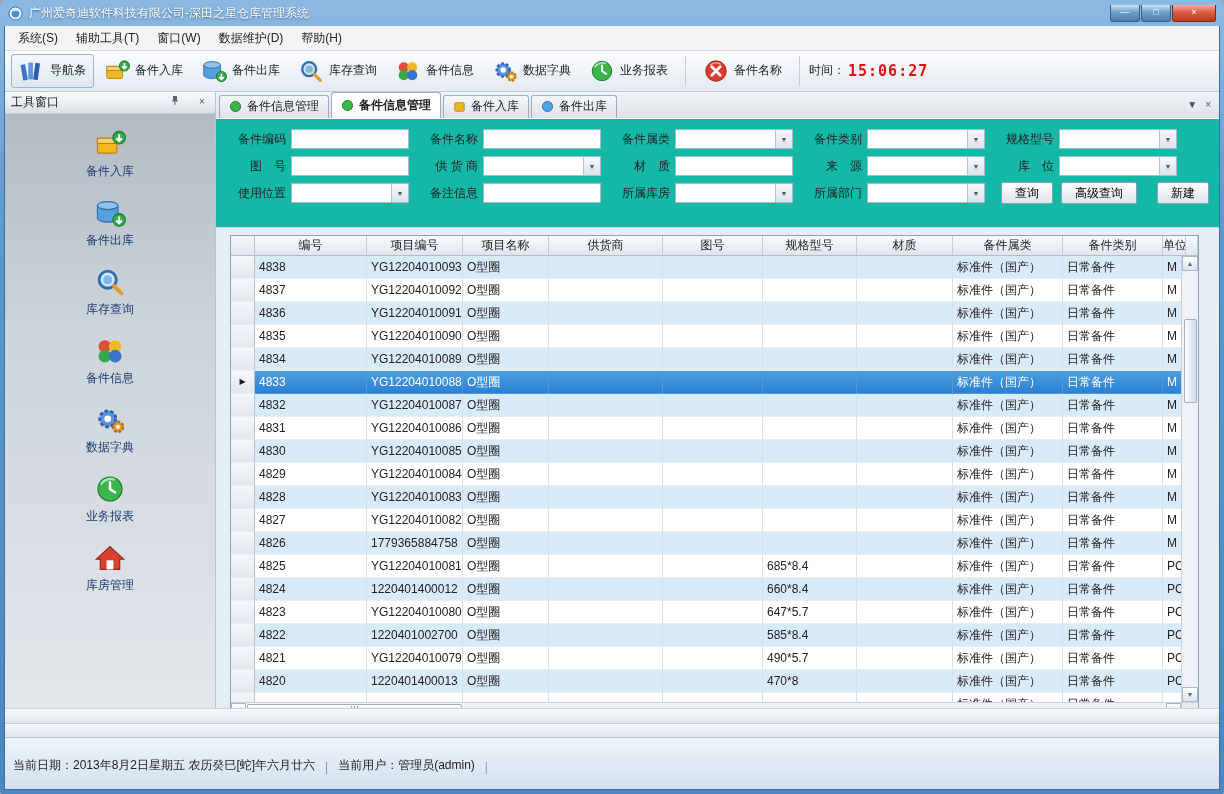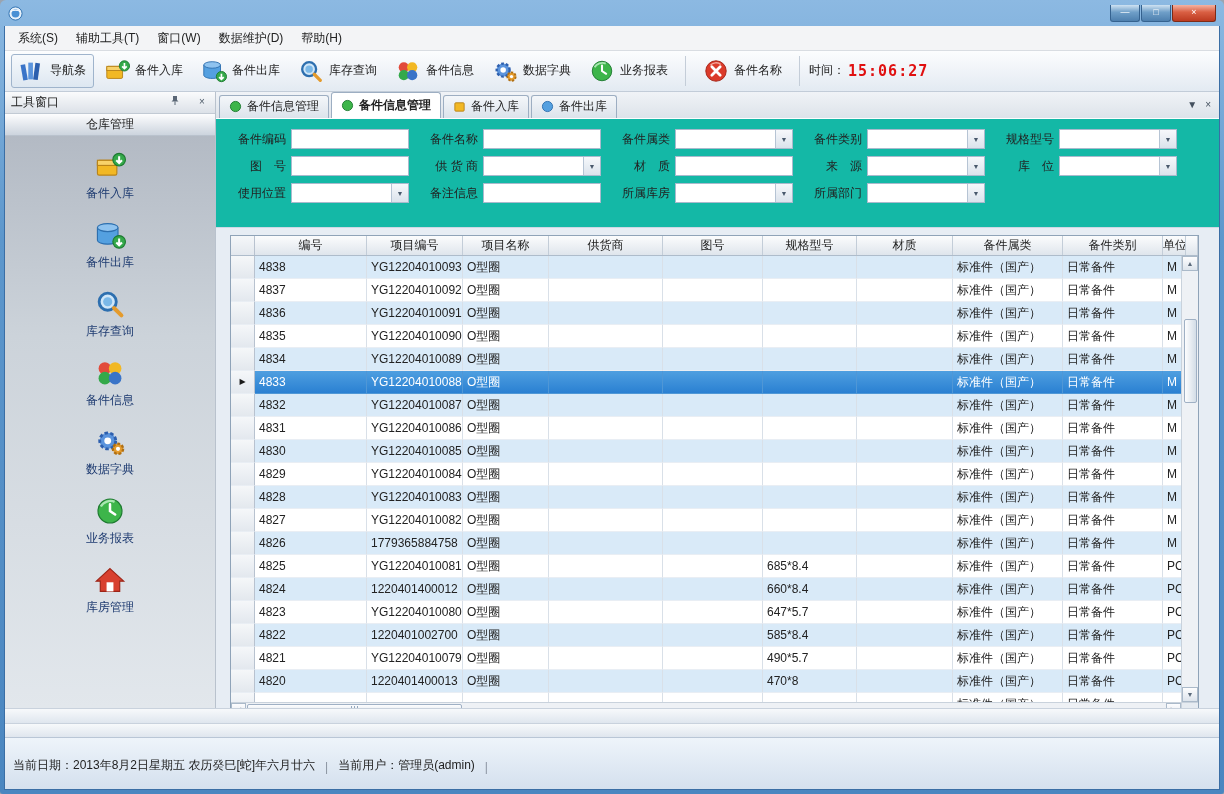--- a/index.html
+++ b/index.html
@@ -89,20 +89,21 @@
 <body>
 
 <div class="window">
 
   <div class="titlebar">
     <svg width="15" height="15" viewBox="0 0 16 16">
         <circle cx="8" cy="8" r="7" fill="#e8f2fb" stroke="#2d6faf"></circle>
         <circle cx="8" cy="8" r="4.2" fill="#4a90d4"></circle>
         <path d="M3 6c2-2 8-2 10 0" stroke="#fff" fill="none" stroke-width="1.2"></path>
       </svg>
+    <span class="title-text">广州爱奇迪软件科技有限公司-深田之星仓库管理系统</span>
     <div class="win-buttons">
       <div class="win-btn">—</div>
       <div class="win-btn">□</div>
       <div class="win-btn close">×</div>
     </div>
   </div>
 
   <div class="window-body">
 
     <div class="menubar">
@@ -194,21 +195,20 @@
 
       <div class="sidebar">
         <div class="pane-header">
           <span class="pane-title">工具窗口</span>
           <span class="pane-icon"><svg width="10" height="11" viewBox="0 0 10 11">
                 <path d="M3 1h4v4l1.5 1.5h-7L3 5z" fill="#5a6675"></path>
                 <line x1="5" y1="6.5" x2="5" y2="10" stroke="#5a6675"></line>
               </svg></span>
           <span class="pane-icon">×</span>
         </div>
-        <div class="group-header">仓库管理</div>
         <div class="icon-panel">
           <div class="side-item">
             <svg width="32" height="32" viewBox="0 0 28 28">
                 <rect x="3" y="9" width="17" height="13" rx="1.5" fill="#f2b824" stroke="#b9841a"></rect>
                 <rect x="3" y="9" width="17" height="4.5" fill="#f8d26a" stroke="#b9841a"></rect>
                 <circle cx="22" cy="8.5" r="5.5" fill="#34a94a" stroke="#1d7a30"></circle>
                 <path d="M22 5.5v6M19.5 9l2.5 2.5L24.5 9" stroke="#fff" stroke-width="1.8" fill="none"></path>
               </svg>
             <div class="side-label">备件入库</div>
           </div>
@@ -370,20 +370,25 @@
               <span class="s-label">所属库房</span>
               <div class="s-select">
                   <span class="s-arrow">▼</span>
                 </div>
             </div>
             <div class="s-field">
               <span class="s-label">所属部门</span>
               <div class="s-select">
                   <span class="s-arrow">▼</span>
                 </div>
+            </div>
+            <div class="s-buttons">
+              <button class="btn">查询</button>
+              <button class="btn">高级查询</button>
+              <button class="btn btn-new">新建</button>
             </div>
           </div>
         </div>
 
         <div class="table-wrap">
           <div class="t-header grid-row">
             <div class="t-hcell t-ind"></div>
             <div class="t-hcell">编号</div>
             <div class="t-hcell">项目编号</div>
             <div class="t-hcell">项目名称</div>

